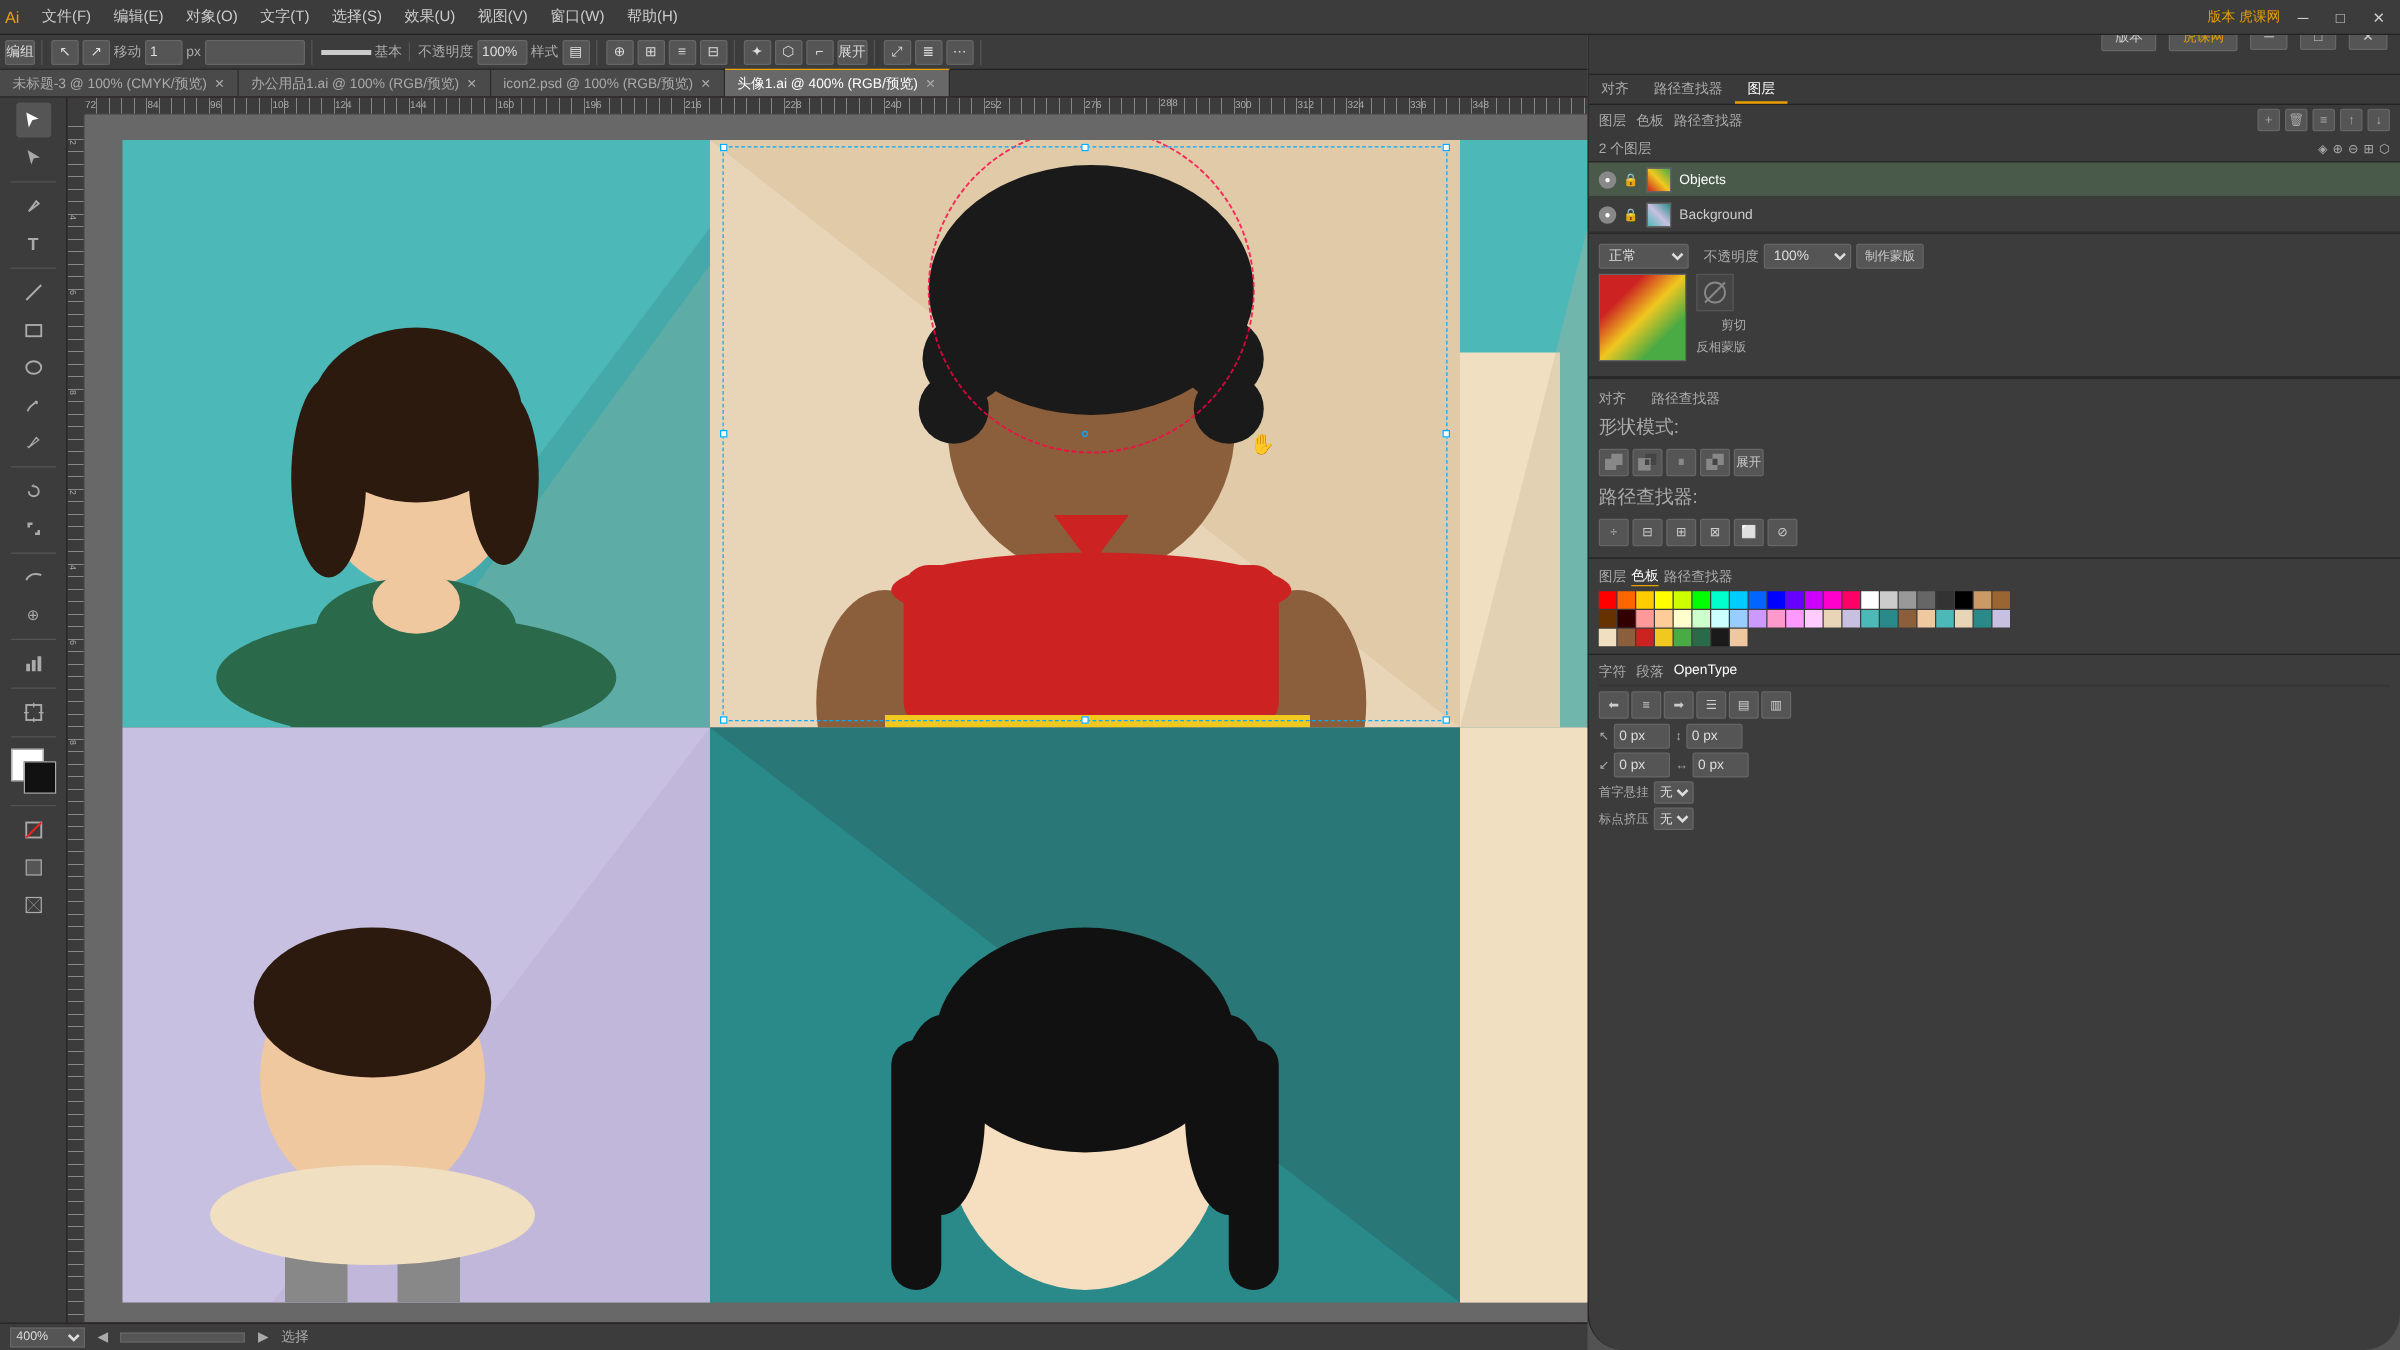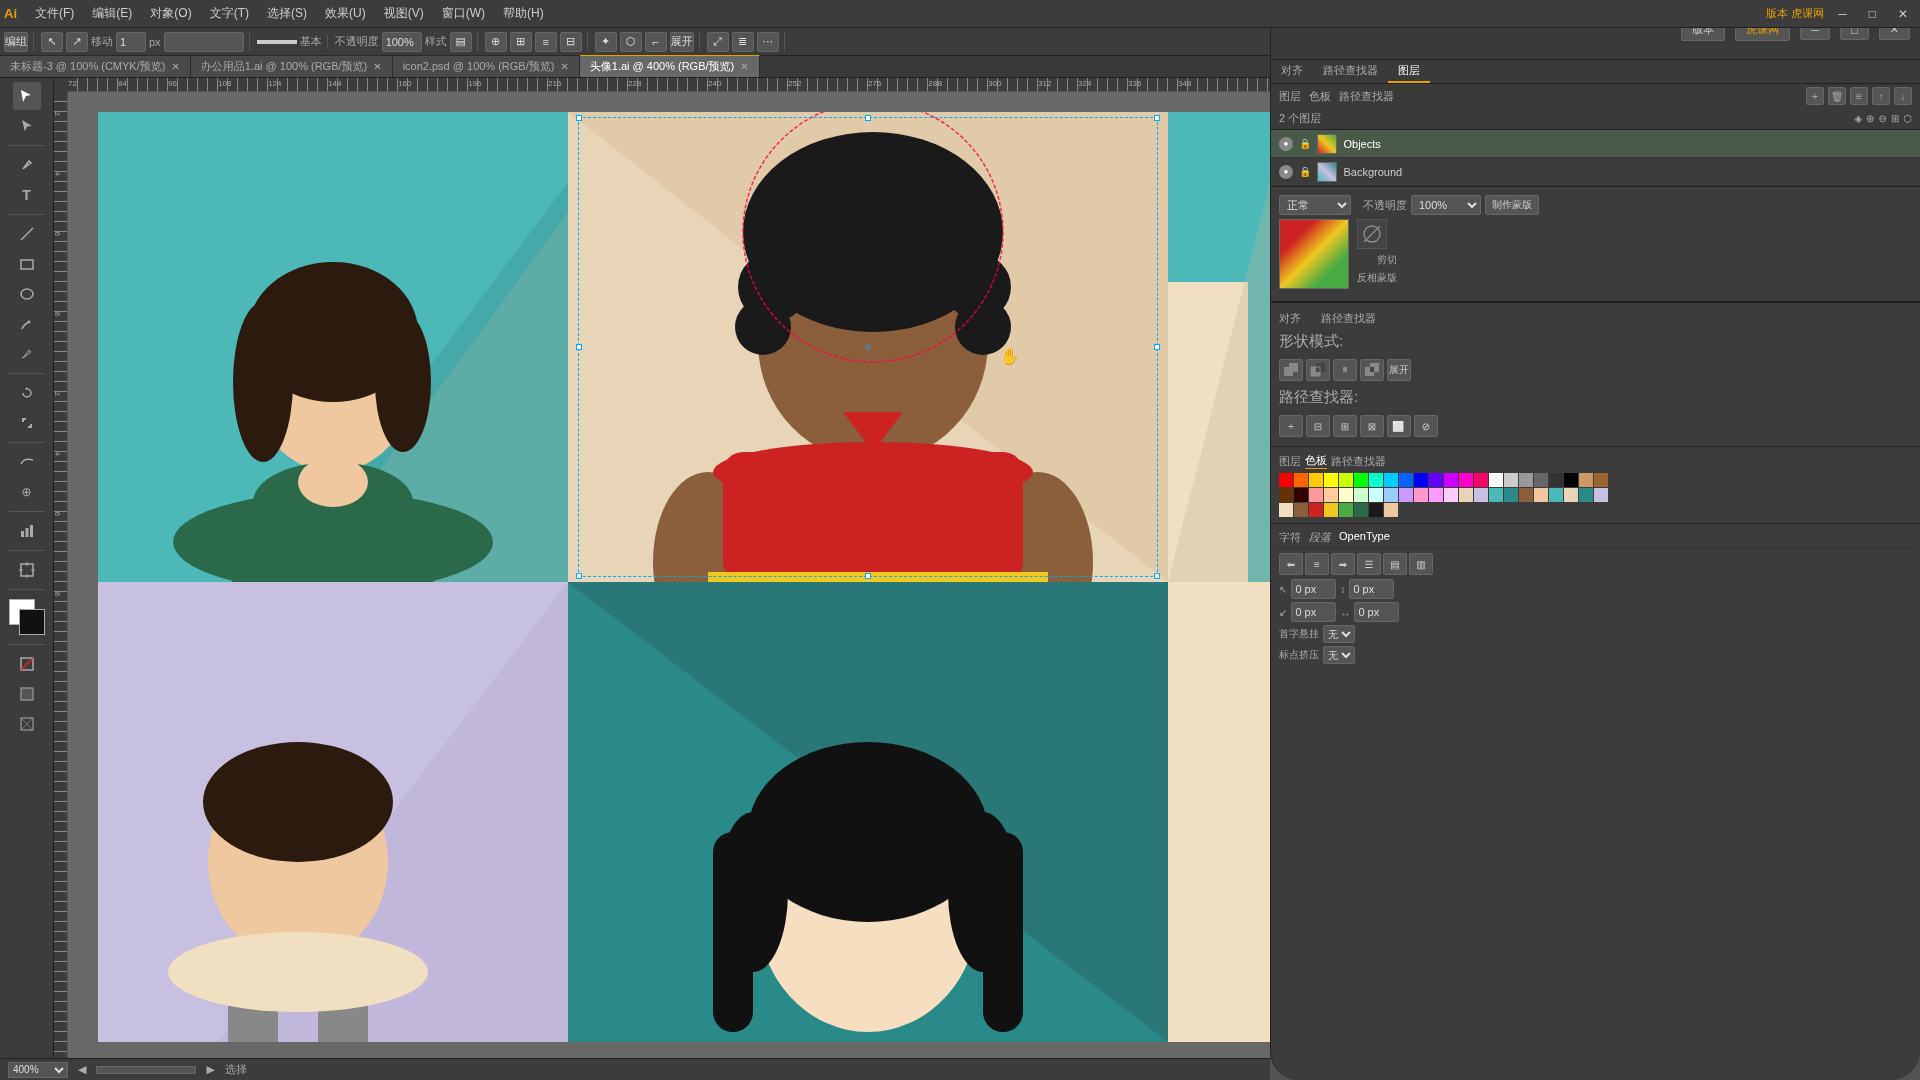--- a/index.html
+++ b/index.html
@@ -4,21 +4,21 @@
   <style>
     * { margin: 0; padding: 0; box-sizing: border-box; }
     body { width: 1920px; height: 1080px; overflow: hidden; background: #535353; font-family: 'Microsoft YaHei', Arial, sans-serif; font-size: 12px; color: #fff; }
 
     
     #menubar {
       position: absolute; top: 0; left: 0; width: 1920px; height: 28px;
       background: #3c3c3c; display: flex; align-items: center; padding: 0 4px;
       border-bottom: 1px solid #222; z-index: 100;
     }
-    #menubar .logo { color: #e8a000; font-weight: bold; font-size: 13px; margin-right: 10px; }
+    #menubar .logo { color: #e8a000; font-weight: normal; font-size: 13px; margin-right: 10px; }
     #menubar .menu-items { display: flex; gap: 2px; }
     #menubar .menu-item { padding: 2px 8px; font-size: 12px; color: #ccc; cursor: pointer; }
     #menubar .right-icons { margin-left: auto; display: flex; align-items: center; gap: 6px; }
     #menubar .tiger-logo { color: #e8a000; font-size: 11px; }
 
     
     #toolbar {
       position: absolute; top: 28px; left: 0; width: 1270px; height: 28px;
       background: #3c3c3c; display: flex; align-items: center; padding: 0 4px; gap: 4px;
       border-bottom: 1px solid #222; z-index: 100;
@@ -797,21 +797,21 @@
         <div class="color-swatch" style="background: rgb(74, 170, 68);"></div>
         <div class="color-swatch" style="background: rgb(42, 106, 74);"></div>
         <div class="color-swatch" style="background: rgb(26, 26, 26);"></div>
         <div class="color-swatch" style="background: rgb(240, 200, 160);"></div>
       </div>
   </div>
 
   <div id="typo-section">
     <div style="display:flex;gap:8px;border-bottom:1px solid #333;padding-bottom:3px;margin-bottom:4px;">
       <span style="font-size:11px;color:#aaa;">字符</span>
-      <span style="font-size:11px;color:#aaa;font-style:italic;">段落</span>
+      <span style="font-size:11px;color:#aaa;">段落</span>
       <span style="font-size:11px;color:#fff;">OpenType</span>
     </div>
 
     <div style="display:flex;gap:2px;margin-bottom:4px;">
       <button class="pf-btn">⬅</button>
       <button class="pf-btn">≡</button>
       <button class="pf-btn">➡</button>
       <button class="pf-btn">☰</button>
       <button class="pf-btn">▤</button>
       <button class="pf-btn">▥</button>

